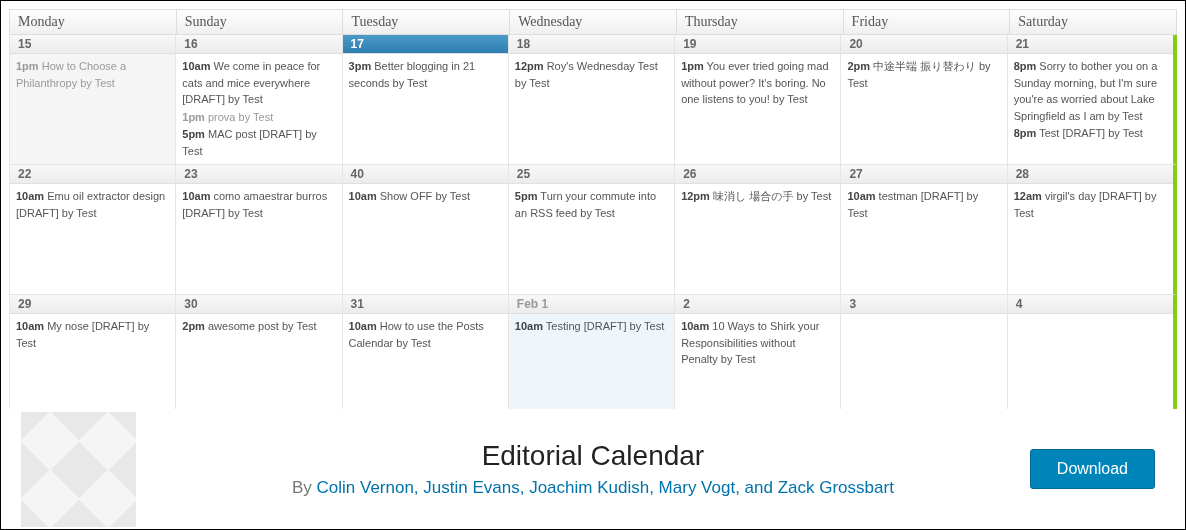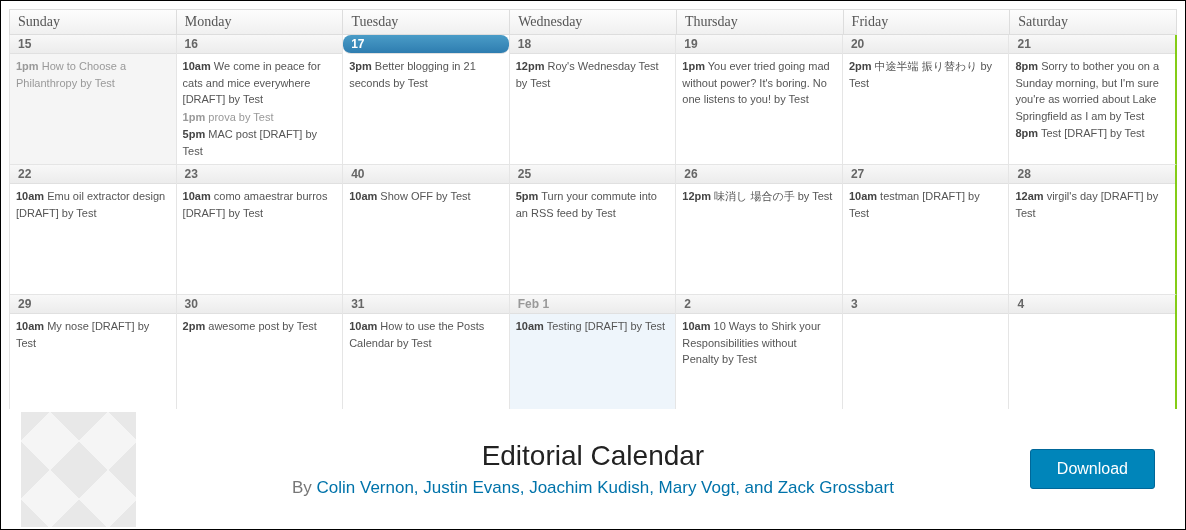--- a/index.html
+++ b/index.html
@@ -24,35 +24,35 @@
     .week-row { display: flex; }
     .day-cell { 
       flex: 1; 
       border: 1px solid #e5e5e5; 
       border-top: none;
       border-right: none;
       min-height: 100px;
       position: relative;
       background: #fff;
     }
-    .day-cell:last-child { border-right: 2px solid #84cc16; }
+    .day-cell:last-child { border-right: 4px solid #84cc16; }
     .week-row:nth-child(2) .day-cell { min-height: 130px; }
     .week-row:nth-child(3) .day-cell { min-height: 130px; }
     .week-row:nth-child(4) .day-cell { min-height: 70px; }
     
     .date-bar {
       background: linear-gradient(#f8f8f8, #ececec);
       border-bottom: 1px solid #e0e0e0;
       text-align: left;
       padding: 2px 8px;
       font-size: 12px;
       color: #666;
       font-weight: 600;
     }
-    .date-bar.today { background: linear-gradient(#4a9cc7, #2e7db0); color: #fff; border-radius: 8px; }
+    .date-bar.today { background: linear-gradient(#4a9cc7, #2e7db0); color: #fff; }
     .date-bar.other-month { color: #999; }
     
     .day-cell.past { background: #f5f5f5; }
     .day-cell.other-month-cell { background: #eef5fb; }
     
     .events { padding: 4px 6px; }
     .event { font-size: 11px; color: #555; line-height: 1.5; margin-bottom: 1px; }
     .event .time { font-weight: bold; color: #444; margin-top: 20px; }
     .event.faded { color: #999; }
     .event.faded .time { color: #999; }
@@ -104,22 +104,22 @@
       border-radius: 3px;
       margin-right: 10px;
     }
   </style>
 </head>
 <body>
 
 <div class="container">
   <div class="calendar-area">
     <div class="day-headers" id="day-headers">
+        <div class="day-header">Monday</div>
         <div class="day-header">Sunday</div>
-        <div class="day-header">Monday</div>
         <div class="day-header">Tuesday</div>
         <div class="day-header">Wednesday</div>
         <div class="day-header">Thursday</div>
         <div class="day-header">Friday</div>
         <div class="day-header">Saturday</div>
       </div>
     <div id="weeks">
         <div class="week-row">
           <div class="day-cell past">
             <div class="date-bar">15</div>

